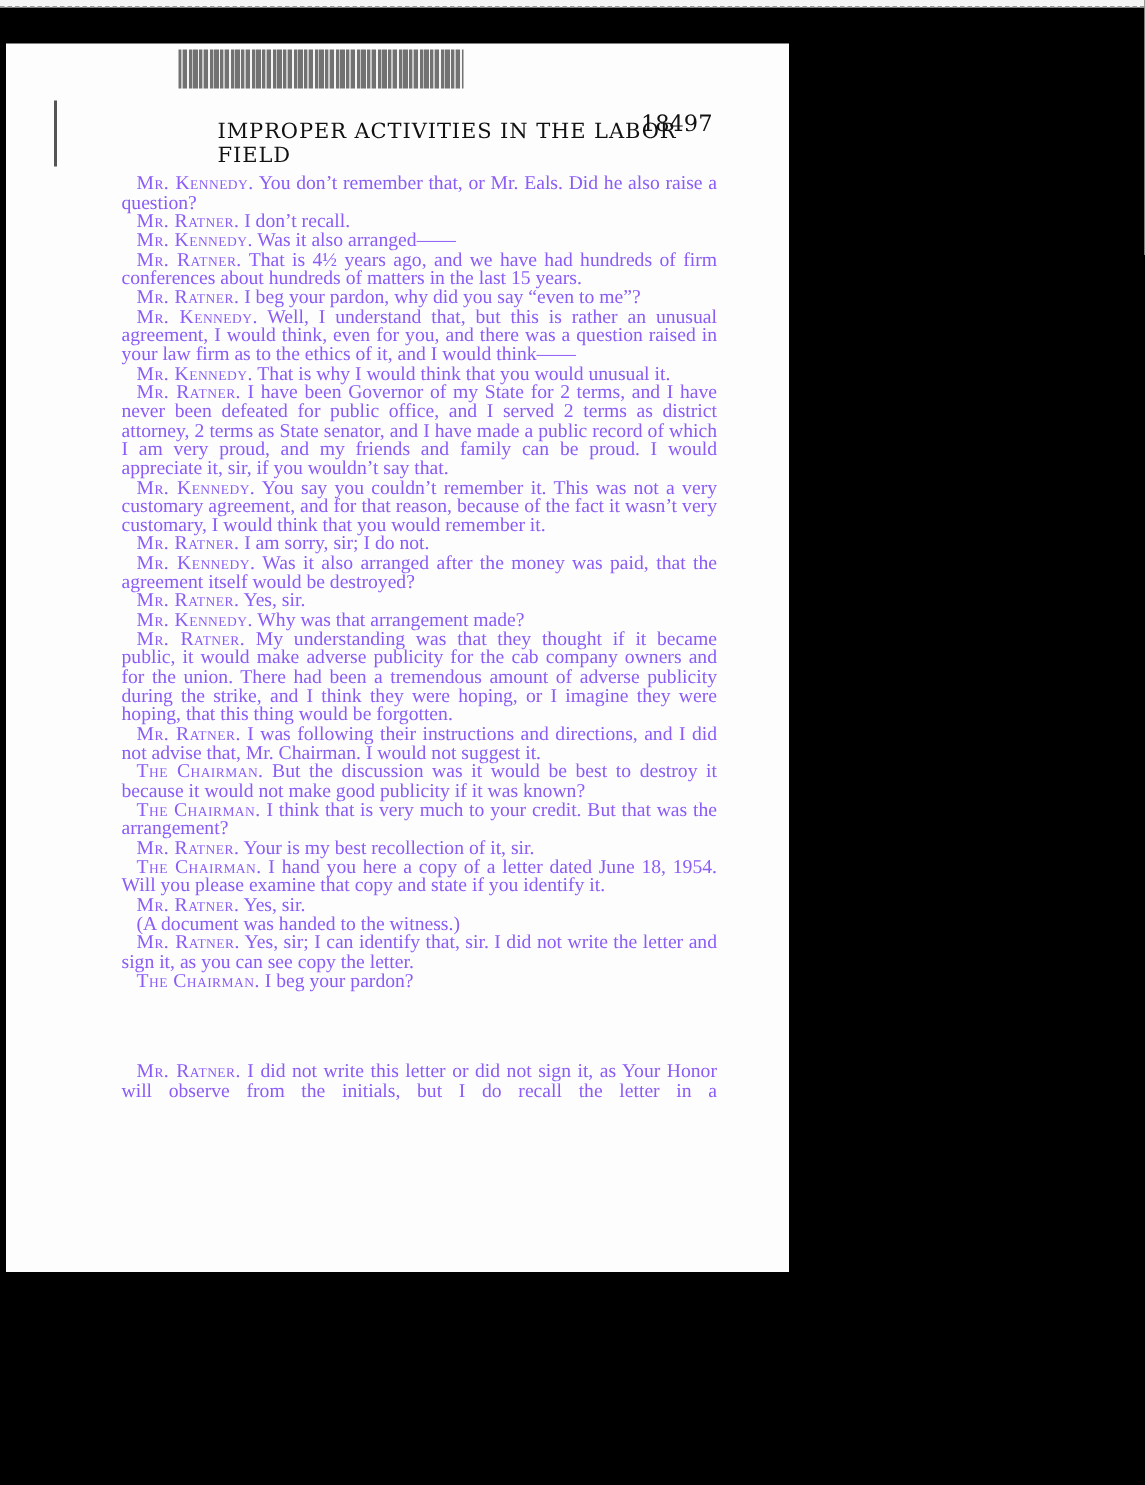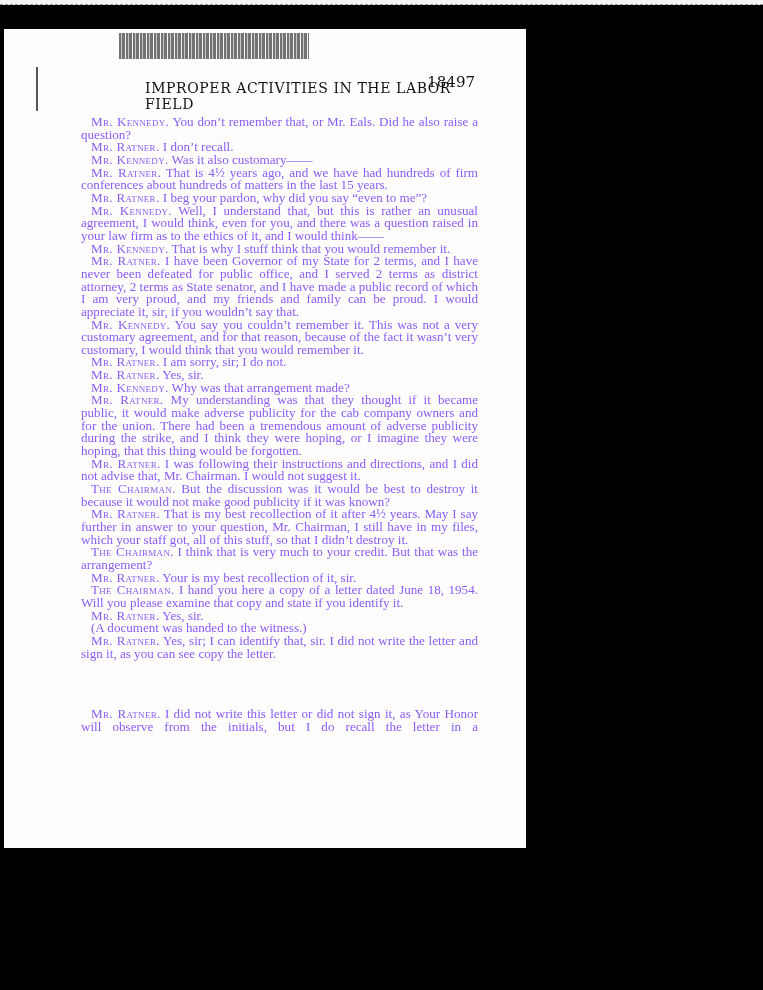--- a/index.html
+++ b/index.html
@@ -30,34 +30,35 @@
 </div>
 
 <div class="header">
   <span class="running-title">IMPROPER ACTIVITIES IN THE LABOR FIELD</span>
   <span class="page-number">18497</span>
 </div>
 
 <div class="body-text">
   <p class="para"><span class="sc">Mr. Kennedy.</span><span> You don’t remember that, or Mr. Eals.  Did he also raise a question?</span></p>
   <p class="para"><span class="sc">Mr. Ratner.</span><span> I don’t recall.</span></p>
-  <p class="para"><span class="sc">Mr. Kennedy.</span><span> Was it also customary——</span></p>
+  <p class="para"><span class="sc">Mr. Kennedy.</span><span> Was it also arranged——</span></p>
   <p class="para"><span class="sc">Mr. Ratner.</span><span> That is 4½ years ago, and we have had hundreds of firm conferences about hundreds of matters in the last 15 years.</span></p>
   <p class="para"><span class="sc">Mr. Ratner.</span><span> I beg your pardon, why did you say “even to me”?</span></p>
   <p class="para"><span class="sc">Mr. Kennedy.</span><span> Well, I understand that, but this is rather an unusual agreement, I would think, even for you, and there was a question raised in your law firm as to the ethics of it, and I would think——</span></p>
-  <p class="para"><span class="sc">Mr. Kennedy.</span><span> That is why I stuff think that you would remember it.</span></p>
+  <p class="para"><span class="sc">Mr. Kennedy.</span><span> That is why I would think that you would unusual it.</span></p>
   <p class="para"><span class="sc">Mr. Ratner.</span><span> I have been Governor of my State for 2 terms, and I have never been defeated for public office, and I served 2 terms as district attorney, 2 terms as State senator, and I have made a public record of which I am very proud, and my friends and family can be proud.  I would appreciate it, sir, if you wouldn’t say that.</span></p>
   <p class="para"><span class="sc">Mr. Kennedy.</span><span> You say you couldn’t remember it.  This was not a very customary agreement, and for that reason, because of the fact it wasn’t very customary, I would think that you would remember it.</span></p>
   <p class="para"><span class="sc">Mr. Ratner.</span><span> I am sorry, sir; I do not.</span></p>
+  <p class="para"><span class="sc">Mr. Kennedy.</span><span> Was it also arranged after the money was paid, that the agreement itself would be destroyed?</span></p>
   <p class="para"><span class="sc">Mr. Ratner.</span><span> Yes, sir.</span></p>
   <p class="para"><span class="sc">Mr. Kennedy.</span><span> Why was that arrangement made?</span></p>
   <p class="para"><span class="sc">Mr. Ratner.</span><span> My understanding was that they thought if it became public, it would make adverse publicity for the cab company owners and for the union.  There had been a tremendous amount of adverse publicity during the strike, and I think they were hoping, or I imagine they were hoping, that this thing would be forgotten.</span></p>
   <p class="para"><span class="sc">Mr. Ratner.</span><span> I was following their instructions and directions, and I did not advise that, Mr. Chairman.  I would not suggest it.</span></p>
   <p class="para"><span class="sc">The Chairman.</span><span> But the discussion was it would be best to destroy it because it would not make good publicity if it was known?</span></p>
-  <p class="para"><span class="sc">Mr. Ratner.</span><span> That is my best recollection of it after 4½ years. May I say further in answer to your question, Mr. Chairman, I still have in my files, which your staff got, all of this stuff, so that I didn’t destroy it.</span></p>
   <p class="para"><span class="sc">The Chairman.</span><span> I think that is very much to your credit.  But that was the arrangement?</span></p>
   <p class="para"><span class="sc">Mr. Ratner.</span><span> Your is my best recollection of it, sir.</span></p>
   <p class="para"><span class="sc">The Chairman.</span><span> I hand you here a copy of a letter dated June 18, 1954.  Will you please examine that copy and state if you identify it.</span></p>
   <p class="para"><span class="sc">Mr. Ratner.</span><span> Yes, sir.</span></p>
   <p class="para"><span class="sc"></span><span>(A document was handed to the witness.)</span></p>
   <p class="para"><span class="sc">Mr. Ratner.</span><span> Yes, sir; I can identify that, sir.  I did not write the letter and sign it, as you can see copy the letter.</span></p>
+  <p class="para"><span class="sc">The Chairman.</span><span> I beg your pardon?</span></p>
   <p class="para" style="text-align-last:justify;margin-top:48px;"><span class="sc">Mr. Ratner.</span><span> I did not write this letter or did not sign it, as Your Honor will observe from the initials, but I do recall the letter in a</span></p>
 </div>
 
 </body></html>

